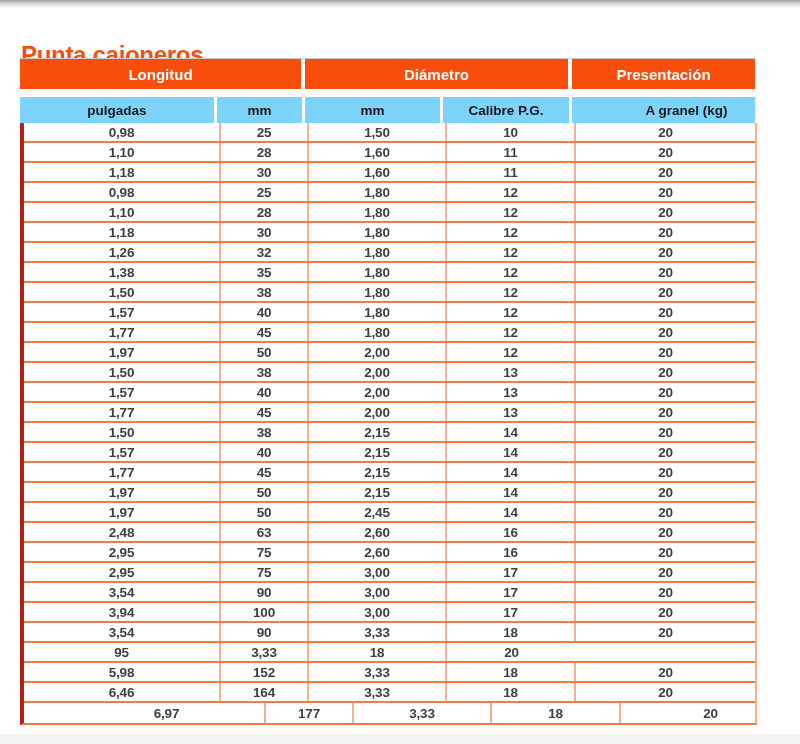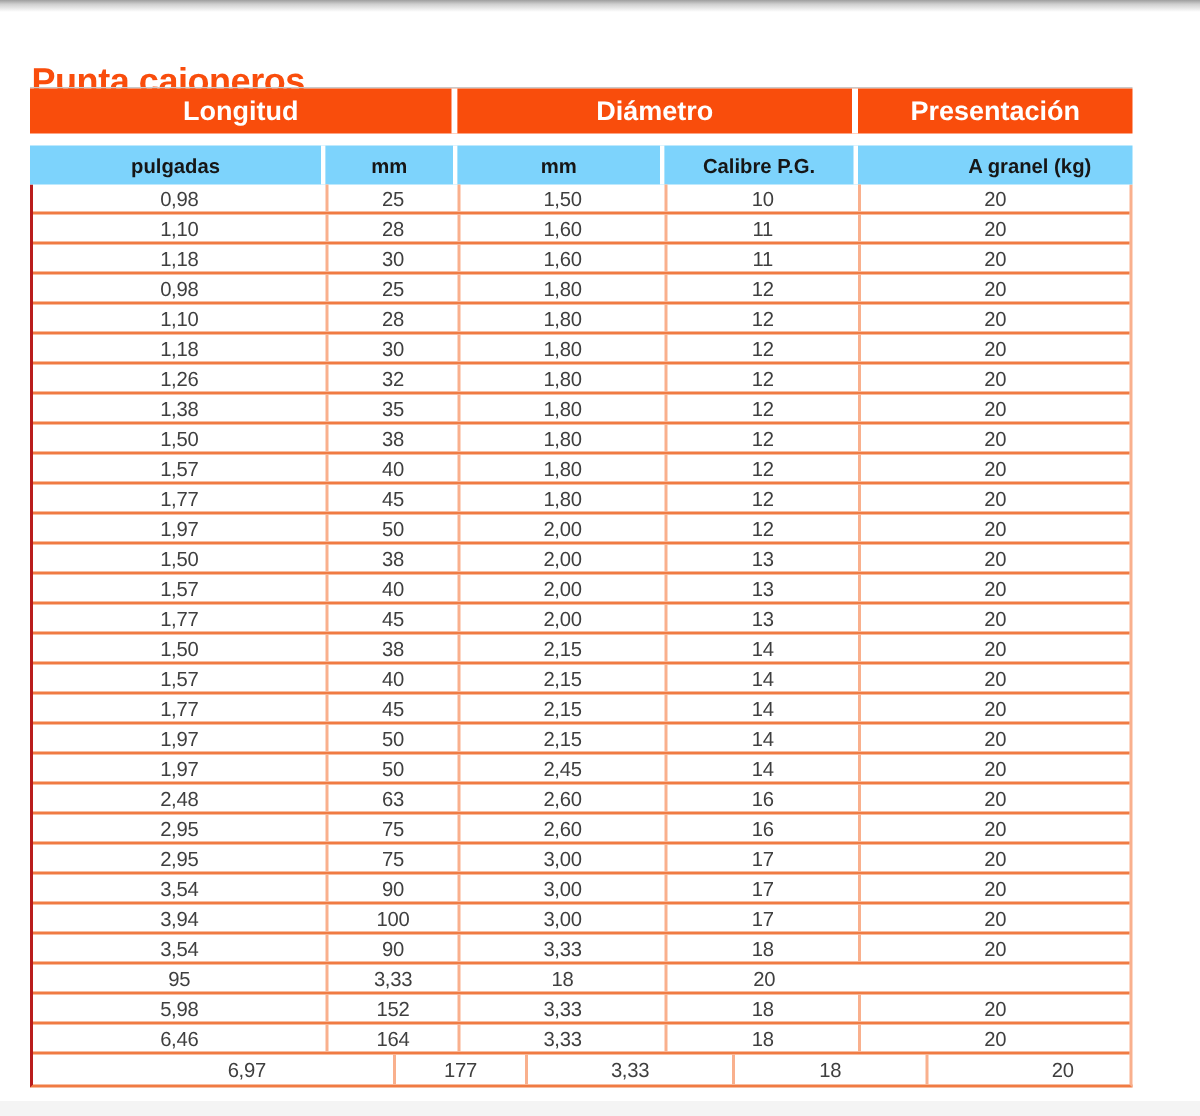--- a/index.html
+++ b/index.html
@@ -48,21 +48,21 @@
   }
   
   .group-row {
     height: 30px;
     border-top: 1px solid #c9c9c9;
   }
   .group-cell {
     background: #f94d0c;
     color: #ffffff;
     font-weight: bold;
-    font-size: 18px;
+    font-size: 15px;
     display: flex;
     align-items: center;
     justify-content: center;
     box-sizing: border-box;
     border-right: 4px solid #ffffff;
   }
   .group-cell.span-1-2 { grid-column: 1 / 3; }
   .group-cell.span-3-4 { grid-column: 3 / 5; }
   .group-cell.span-5   { grid-column: 5 / 6; border-right: none; }
   
@@ -77,24 +77,25 @@
     font-size: 13.5px;
     display: flex;
     align-items: center;
     justify-content: center;
     box-sizing: border-box;
     border-right: 3px solid #ffffff;
   }
   .sub-cell:last-child { border-right: none; padding-left: 46px; }
   
   .table-body {
-    border-left: 2px solid #b91c1c;
+    border-left: 4px solid #b91c1c;
     border-right: 2px solid #f9b08d;
     border-bottom: 2px solid #f07b43;
     width: 731px;
+    font-weight: bold;
   }
   .body-row {
     display: grid;
     grid-template-columns: 197px 88px 138px 129px 179px;
     height: 20px;
     box-sizing: border-box;
     border-bottom: 2px solid #f07b43;
   }
   .body-row:last-child { border-bottom: none; padding-left: 45px; }
   .body-cell {

